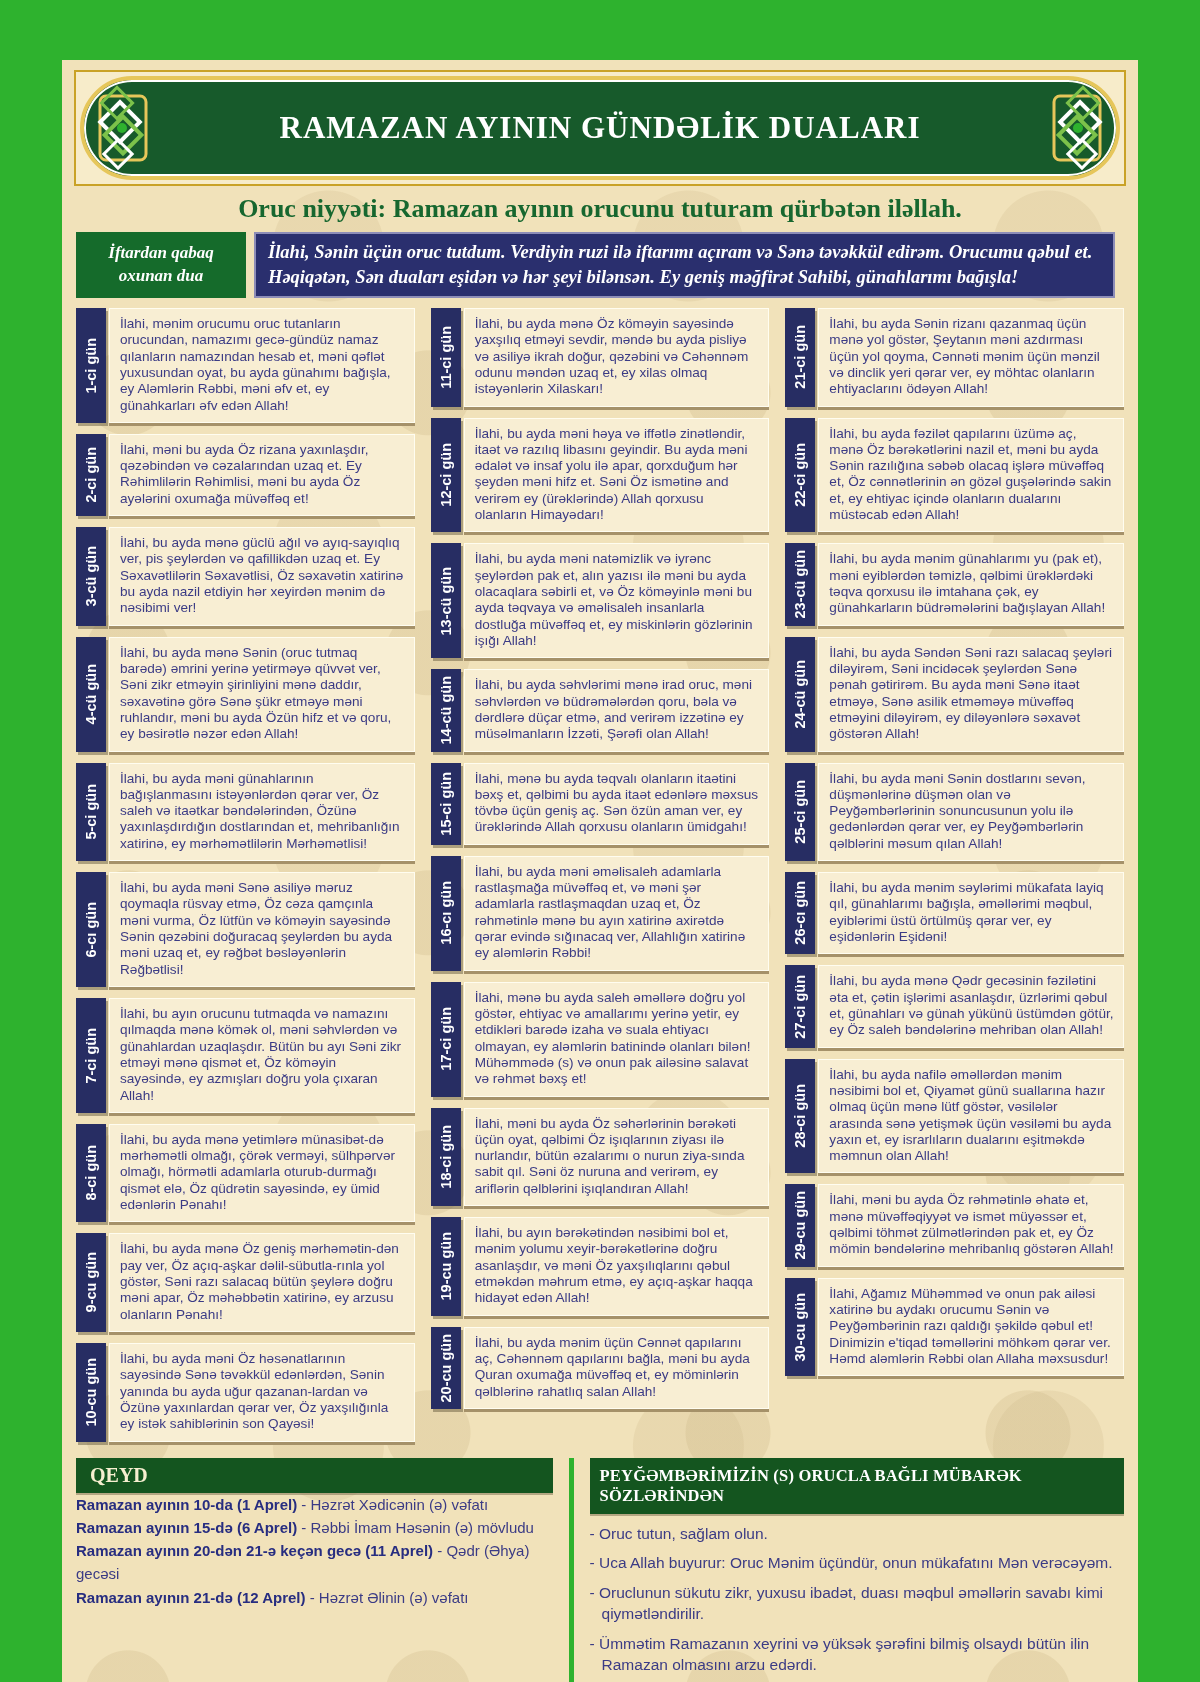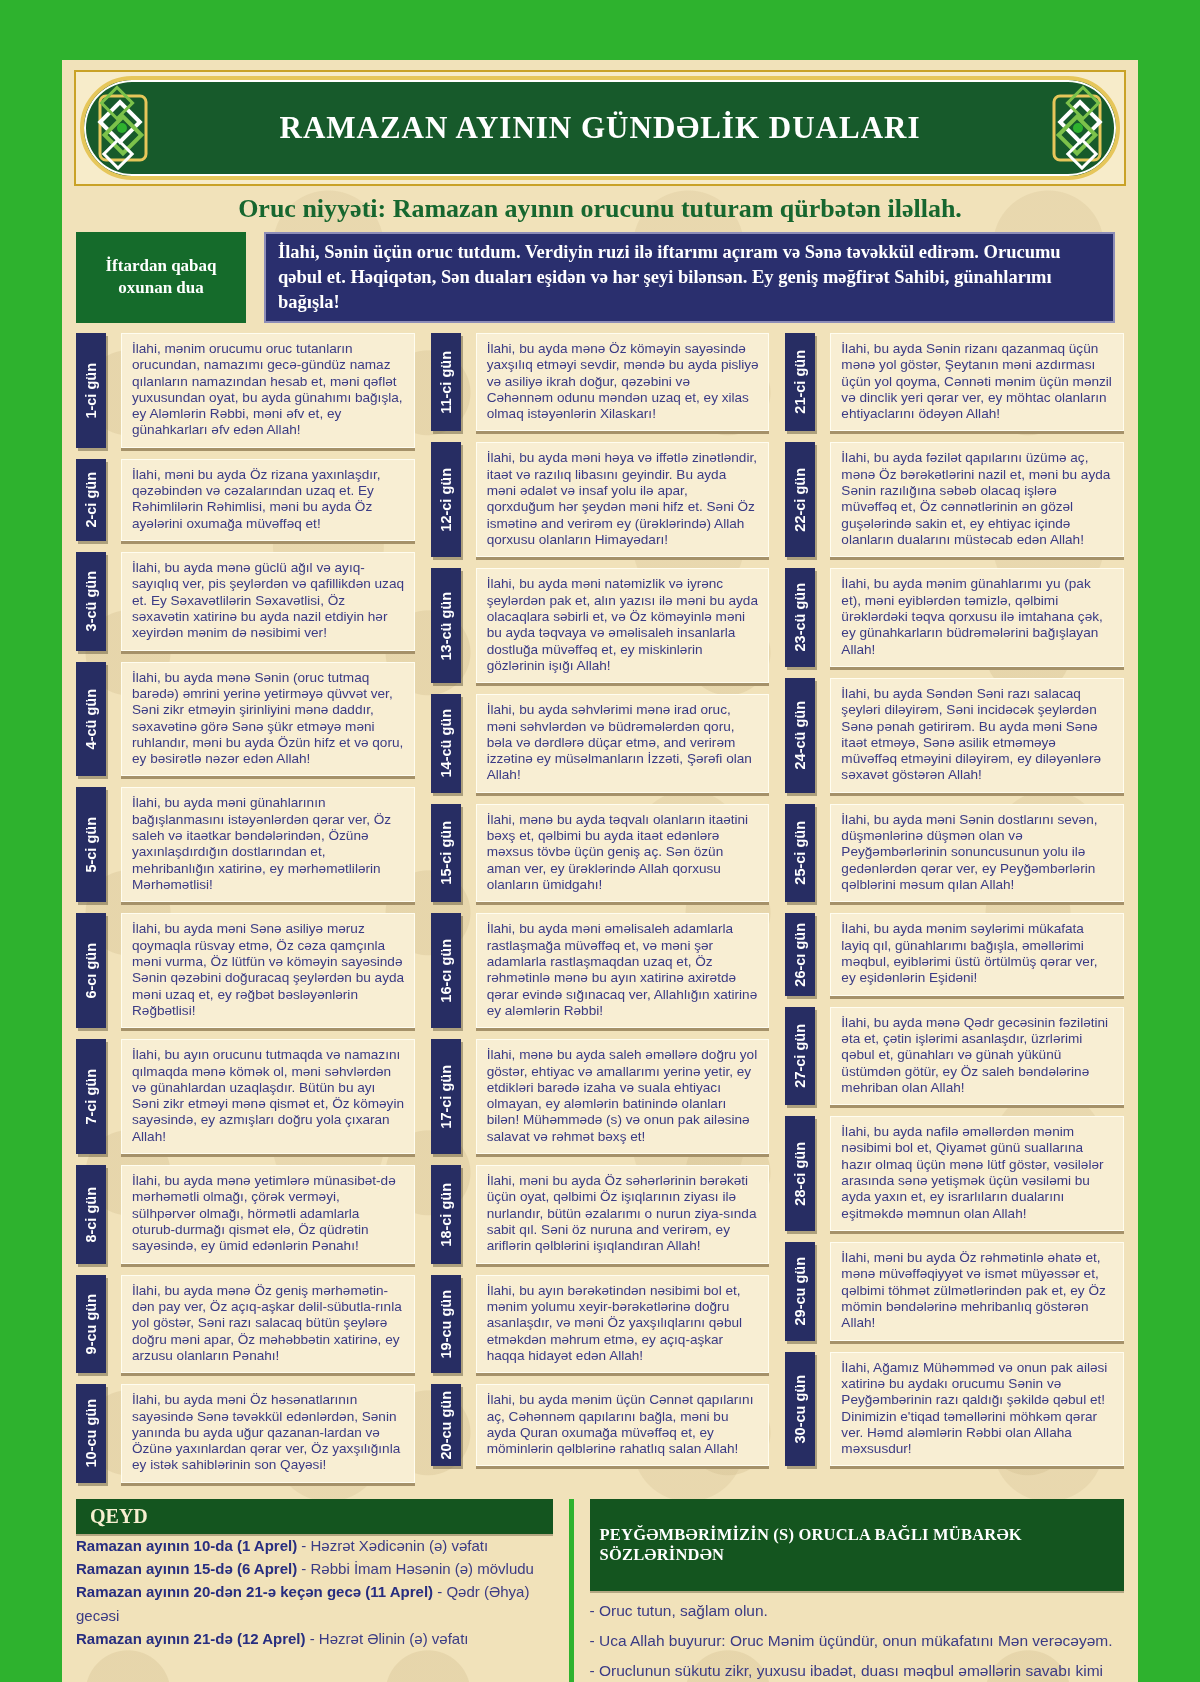--- a/index.html
+++ b/index.html
@@ -48,21 +48,21 @@
   
   .niyyet{
     text-align:center;
     font-family:"Liberation Serif", serif;
     font-weight:bold;
     color:#17672f;
     font-size:26px;
     margin:8px 0 8px 0;
   }
   
-  .iftar-row{display:flex; gap:18px; margin:0 11px 10px 2px;}
+  .iftar-row{display:flex; gap:8px; margin:0 11px 10px 2px;font-style:italic;}
   .iftar-label{
     background:#156b2b;
     color:#ffffff;
     font-family:"Liberation Serif", serif;
     font-weight:bold;
     font-size:17px;
     line-height:1.35;
     text-align:center;
     padding:8px 10px;
     flex:0 0 150px;
@@ -99,34 +99,33 @@
   }
   .day-card{
     flex:1;
     background:#f8eed3;
     border:1px solid #fffdf0;
     box-shadow:0 3px 0 #a59169;
     padding:7px 9px 8px 10px;
     color:#3b3b85;
     font-size:13.6px;
     line-height:1.2;
-    margin-left:12px;
   }
   
   .bottom{display:flex; margin:16px 2px 0 2px;}
   .qeyd-col{width:47%; padding-right:16px; box-sizing:border-box;}
   .say-col{width:53%; border-left:5px solid #2eb22e; padding-left:16px; box-sizing:border-box;}
   .section-header{
     background:#14551f;
     font-family:"Liberation Serif", serif;
     font-weight:bold;
     box-shadow:0 2px 0 rgba(90,80,50,.4);
   }
   .qeyd-header{color:#f7efd0; font-size:20px; padding:6px 14px; }
-  .say-header{color:#ffffff; font-size:16.5px; padding:26px 10px; margin-bottom:10px; letter-spacing:.2px;}
+  .say-header{color:#ffffff; font-size:16.5px; padding:8px 10px; margin-bottom:10px; letter-spacing:.2px;}
   .qeyd-row{font-size:15px; line-height:1.55; color:#3b3b85;}
   .q-date{font-weight:bold; color:#272d80;}
   .saying{color:#3b3b85; font-size:15.5px; line-height:1.35; margin:9px 0; padding-left:12px; text-indent:-12px;}
 </style>
 </head>
 <body>
 
 <div class="page">
   <div class="green-frame">
     <div class="content">

